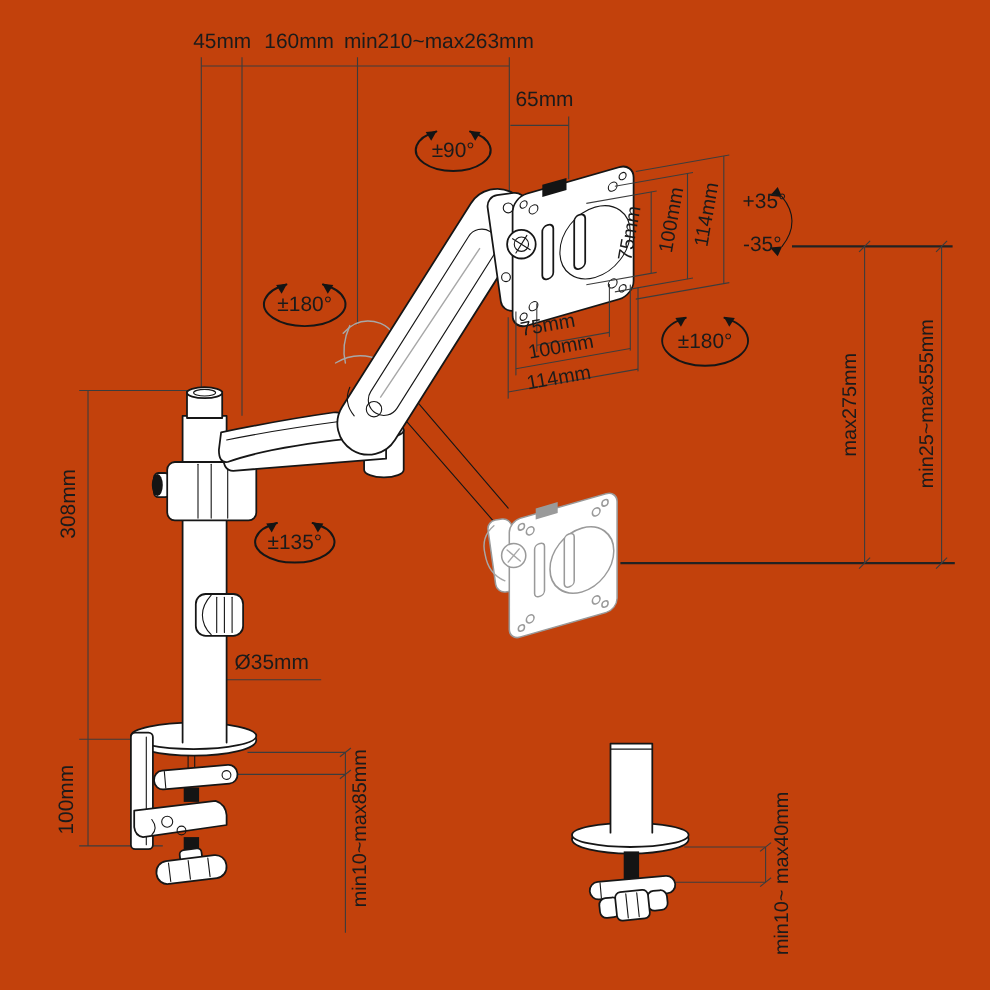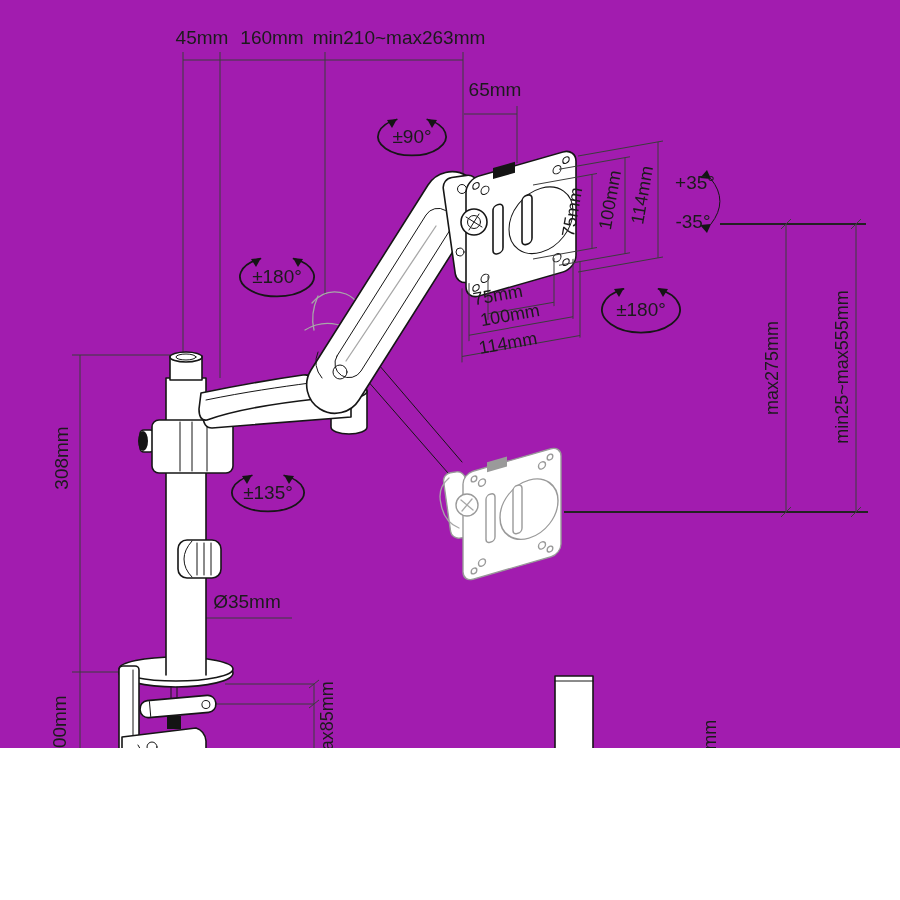--- a/index.html
+++ b/index.html
@@ -1,16 +1,16 @@
 <!DOCTYPE html>
 <html><head>
 <meta charset="utf-8">
 <style>
   html,body{margin:0;padding:0;background:#fff;}
-  .stage{width:900px;height:748px;position:relative;background:#a21caf;overflow:hidden;}
+  .stage{width:900px;height:900px;position:relative;background:#c2410c;overflow:hidden;}
   svg{display:block;}
   text{font-family:"Liberation Sans",sans-serif;fill:#1b1b1b;}
   .t19{font-size:19px;}
   .t18{font-size:18px;}
   .dim{stroke:#3c3c3c;stroke-width:1;fill:none;}
   .dim2{stroke:#222;stroke-width:2;fill:none;}
   .draw{stroke:#161616;stroke-width:1.6;fill:#fff;stroke-linejoin:round;stroke-linecap:round;}
   .drawthin{stroke:#161616;stroke-width:1;fill:none;stroke-linecap:round;}
   .blk{fill:#141414;stroke:none;}
   .ghost{stroke:#9a9a9a;stroke-width:1.4;fill:#fff;stroke-linejoin:round;}

